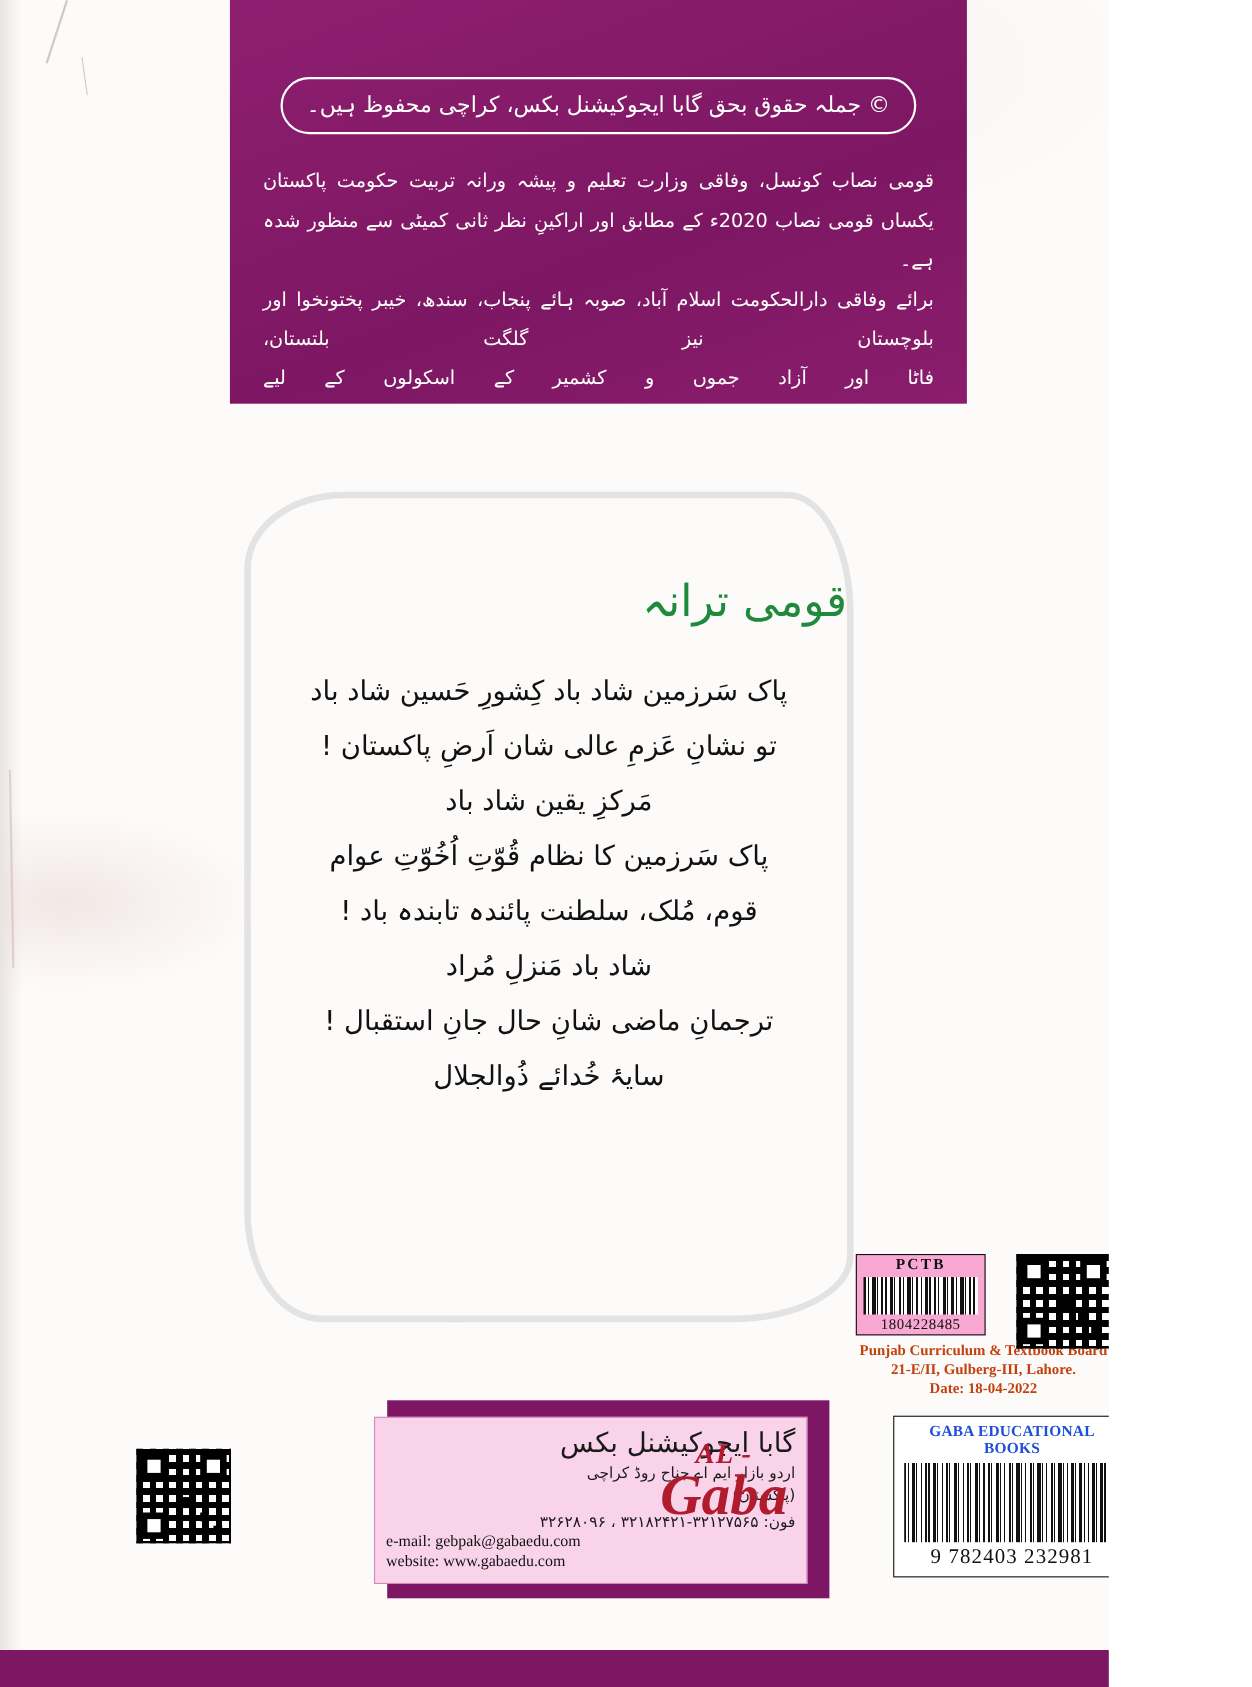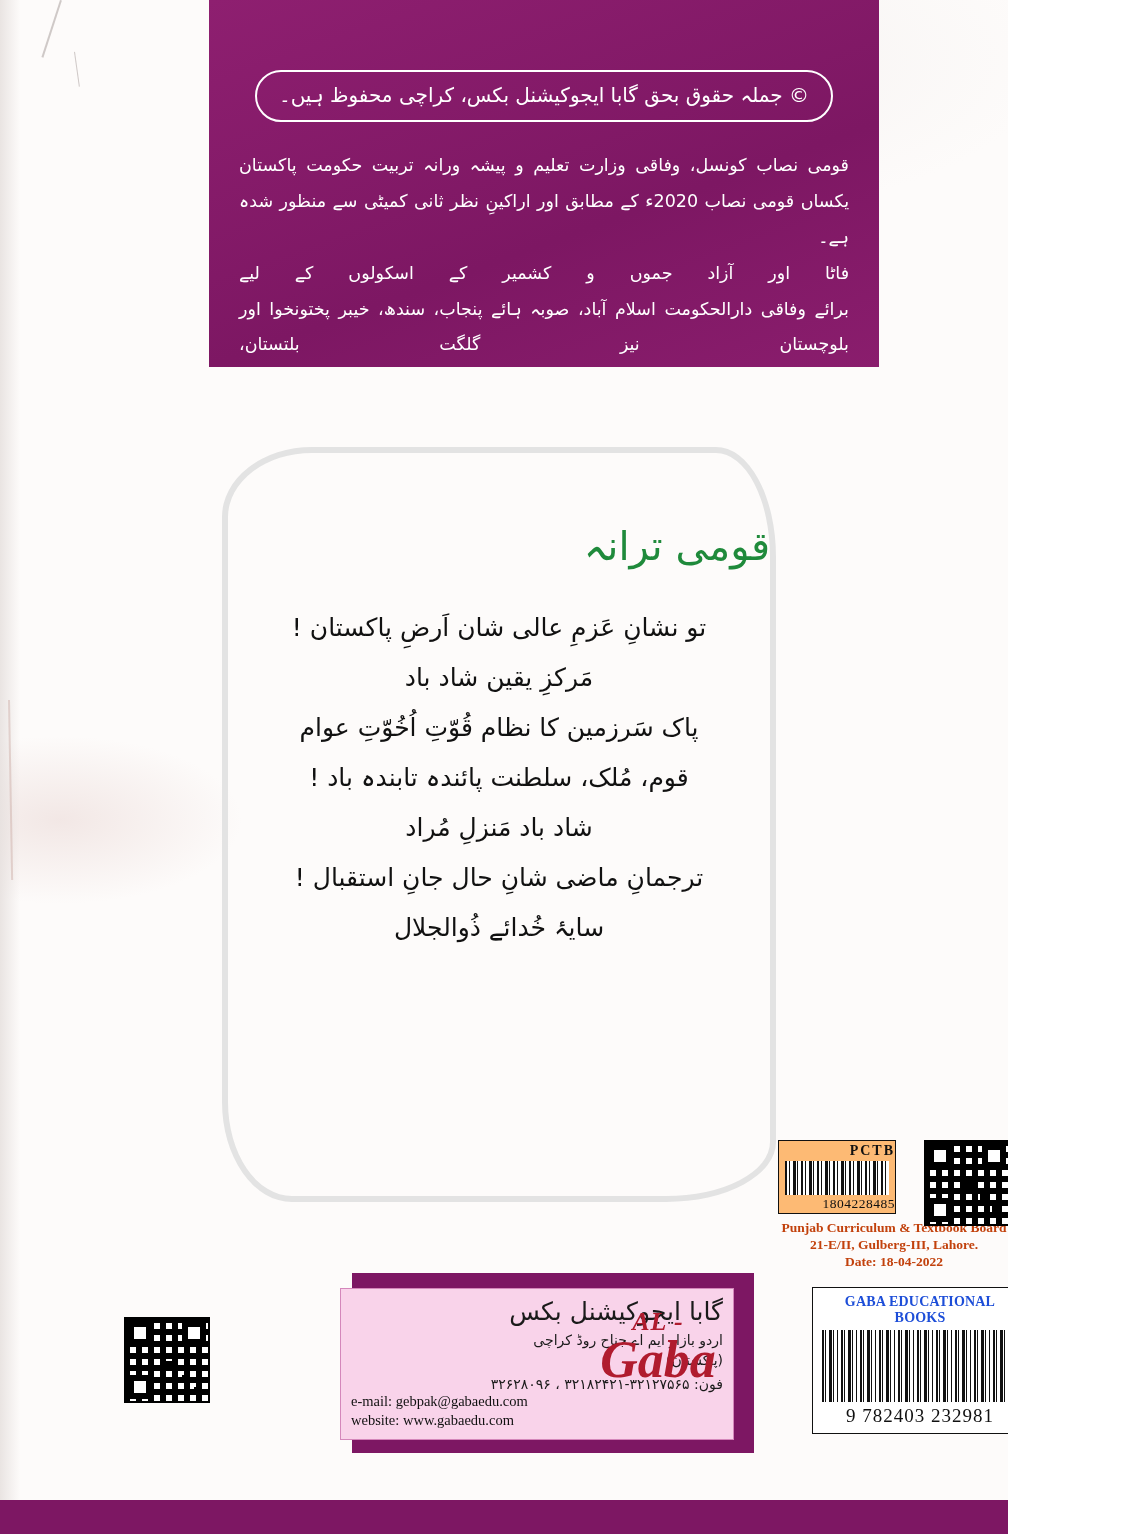--- a/index.html
+++ b/index.html
@@ -124,24 +124,23 @@
     position: absolute;
     left: 778px;
     top: 1140px;
     width: 232px;
     text-align: center;
   }
   .pctb-sticker {
     border: 1px solid #111;
     width: 118px;
     box-sizing: border-box;
-    background: #fdba74;
+    background: #f9a8d4;
     padding: 2px 0 1px 0;
     margin: 0 0 0 0;
-    text-align: right;
   }
   .pctb-label {
     font-family: "Liberation Serif", serif;
     font-size: 14px;
     letter-spacing: 2px;
     font-weight: bold;
     color: #111;
   }
   .barcode {
     display: block;
@@ -333,29 +332,30 @@
   <div class="scratch s3"></div>
   <div class="scratch s4"></div>
   <div class="scratch s5"></div>
 
   <div class="copyright-panel">
     <div class="copyright-inner">
       <div class="rights-box">© جملہ حقوق بحق گابا ایجوکیشنل بکس، کراچی محفوظ ہیں۔</div>
       <div class="ministry-lines">
         <span class="ln">قومی نصاب کونسل، وفاقی وزارت تعلیم و پیشہ ورانہ تربیت حکومت پاکستان</span>
         <span class="ln">یکساں قومی نصاب 2020ء کے مطابق اور اراکینِ نظر ثانی کمیٹی سے منظور شدہ ہے۔</span>
+        <span class="ln">برائے وفاقی دارالحکومت اسلام آباد، صوبہ ہائے پنجاب، سندھ، خیبر پختونخوا اور بلوچستان نیز گلگت بلتستان،</span>
         <span class="ln">فاٹا اور آزاد جموں و کشمیر کے اسکولوں کے لیے</span>
-        <span class="ln">برائے وفاقی دارالحکومت اسلام آباد، صوبہ ہائے پنجاب، سندھ، خیبر پختونخوا اور بلوچستان نیز گلگت بلتستان،</span>
       </div>
     </div>
   </div>
 
   <div class="anthem-card">
     <div class="anthem-title">قومی ترانہ</div>
     <div class="anthem-body">
+      <span class="ln">پاک سَرزمین شاد باد    کِشورِ حَسین شاد باد</span>
       <span class="ln">تو نشانِ عَزمِ عالی شان    اَرضِ    پاکستان !</span>
       <span class="ln center-small">مَرکزِ   یقین    شاد باد</span>
       <span class="ln">پاک سَرزمین کا نظام    قُوّتِ   اُخُوّتِ   عوام</span>
       <span class="ln">قوم، مُلک، سلطنت    پائندہ   تابندہ باد !</span>
       <span class="ln center-small">شاد باد  مَنزلِ  مُراد</span>
       <span class="ln">ترجمانِ ماضی شانِ حال    جانِ    استقبال !</span>
       <span class="ln center-small">سایۂ  خُدائے  ذُوالجلال</span>
     </div>
   </div>
 

